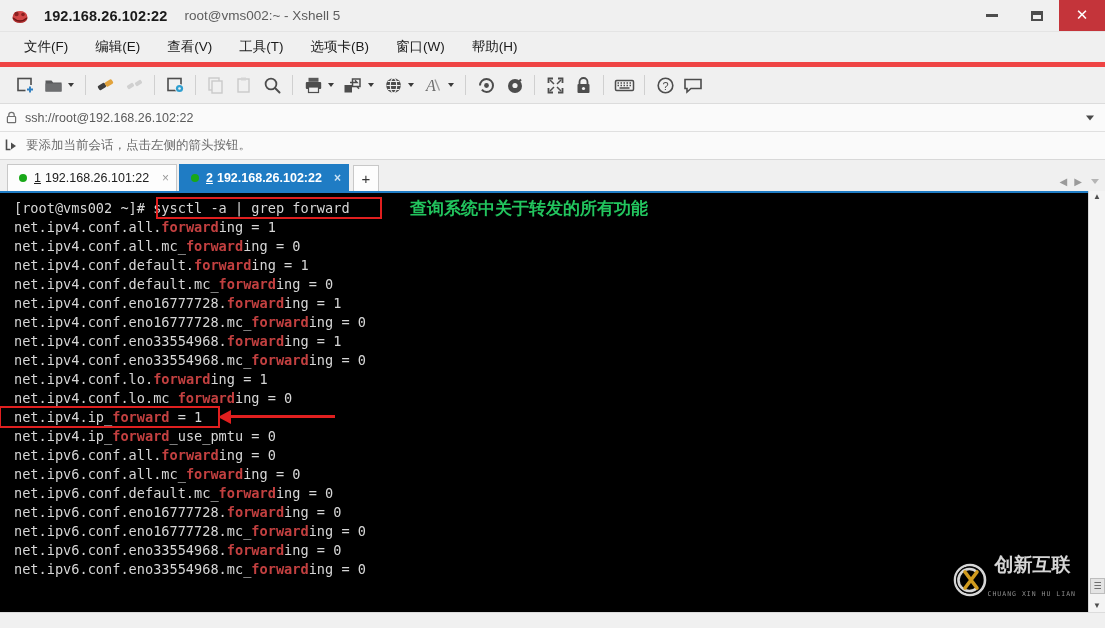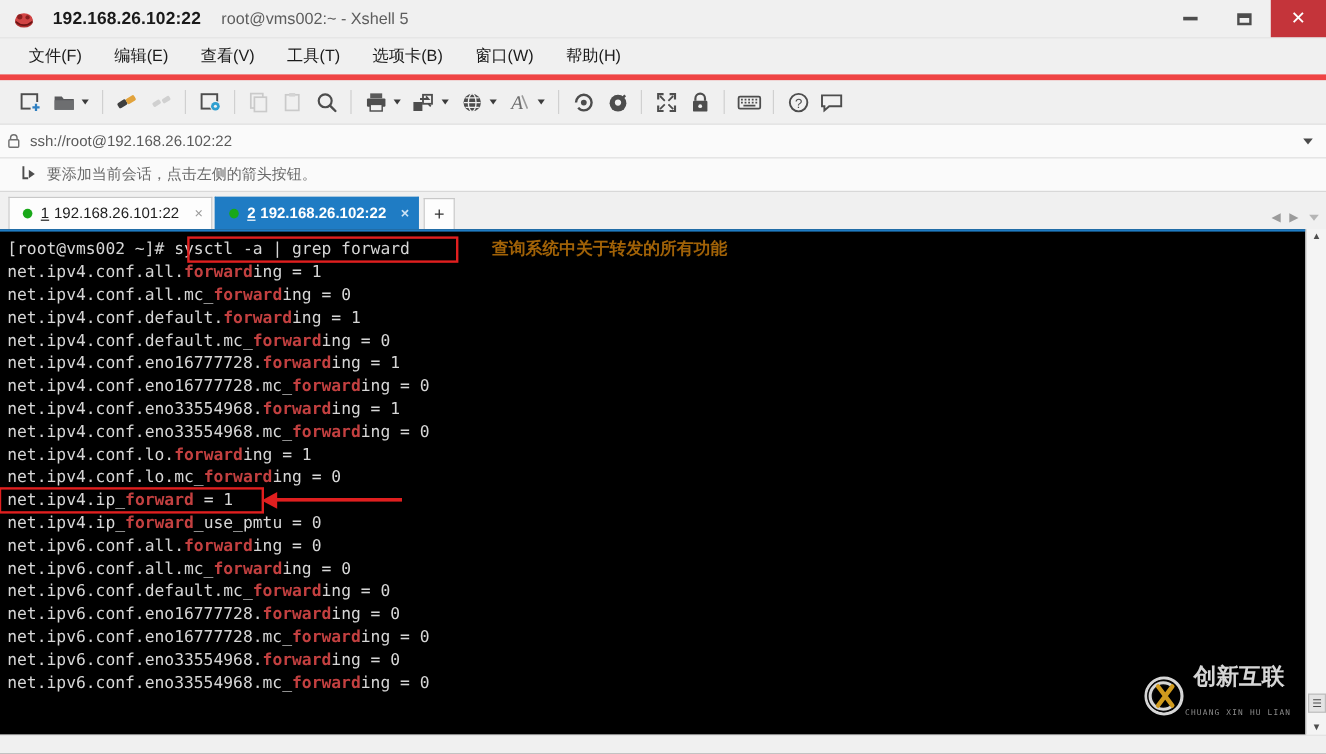--- a/index.html
+++ b/index.html
@@ -52,21 +52,21 @@
     border-bottom:1px solid #e0e0e0;padding-left:6px;position:relative;
   }
   .addr-lock{margin-right:8px;display:flex;align-items:center;}
   .addr-text{font-size:12.5px;color:#5a5a5a;}
   .addr-caret{position:absolute;right:11px;top:50%;transform:translateY(-50%);
      width:0;height:0;border-left:4px solid transparent;border-right:4px solid transparent;border-top:5px solid #4a4a4a;}
 
   
   .hintbar{
     height:27px;min-height:27px;display:flex;align-items:center;background:#fafafa;
-    border-bottom:1px solid #d8d8d8;padding-left:18px;
+    border-bottom:1px solid #d8d8d8;padding-left:5px;
   }
   .hint-text{font-size:12.5px;color:#6a6a6a;margin-left:8px;}
 
   
   .tabstrip{
     height:31px;min-height:31px;display:flex;align-items:flex-end;background:#f0f0f0;
     position:relative;padding-left:7px;
   }
   .tab{
     height:27px;display:flex;align-items:center;padding:0 7px 0 11px;box-sizing:border-box;
@@ -85,32 +85,32 @@
   .tabnav{position:absolute;right:6px;bottom:4px;display:flex;align-items:center;gap:3px;}
   .tabnav .arw{font-size:10px;color:#9b9b9b;padding:0 2px;}
   .tabnav .dd{width:0;height:0;border-left:4px solid transparent;border-right:4px solid transparent;border-top:5px solid #b5b5b5;margin-left:4px;}
 
   
   .termwrap{flex:1;display:flex;position:relative;background:#f0f0f0;}
   .term{
     flex:1;background:#000;position:relative;overflow:hidden;
     font-family:"DejaVu Sans Mono","Liberation Mono",monospace;
     font-size:13.6px;line-height:19px;
-    padding:6px 0 0 6px;box-sizing:border-box;
+    padding:6px 0 0 14px;box-sizing:border-box;
     border-top:2px solid #1f7cc4;
   }
   .tline{white-space:pre;color:#d6d6d6;height:19px;}
   .tline .hl{color:#c34040;font-weight:bold;}
   .tline .plain{color:#d6d6d6;}
 
   
   .rbox{position:absolute;border:2px solid #e01f1f;box-sizing:border-box;pointer-events:none;}
   .ann{
-    position:absolute;color:#a16207;font-weight:bold;white-space:nowrap;
-    font-family:"DejaVu Sans","Liberation Sans",sans-serif;font-size:14px;
+    position:absolute;color:#22c55e;font-weight:bold;white-space:nowrap;
+    font-family:"DejaVu Sans","Liberation Sans",sans-serif;font-size:17px;
   }
   .arrow-line{position:absolute;background:#e01f1f;height:3px;}
   .arrow-head{position:absolute;width:0;height:0;
     border-top:7px solid transparent;border-bottom:7px solid transparent;border-right:13px solid #e01f1f;}
 
   
   .wmark{position:absolute;right:12px;bottom:8px;display:flex;align-items:center;opacity:.92;}
   .wmark .wtext{margin-left:7px;color:#e9e9e9;font-size:19px;font-weight:bold;line-height:1;
      font-family:"DejaVu Sans","Liberation Sans",sans-serif;}
   .wmark .wsub{color:#9a9a9a;font-size:6.5px;letter-spacing:1px;margin-top:11px;display:block;font-weight:normal;}

